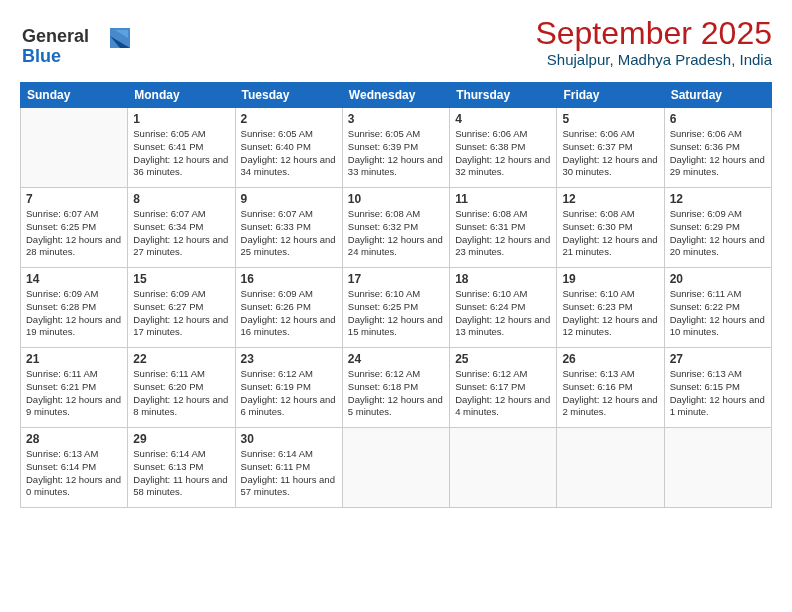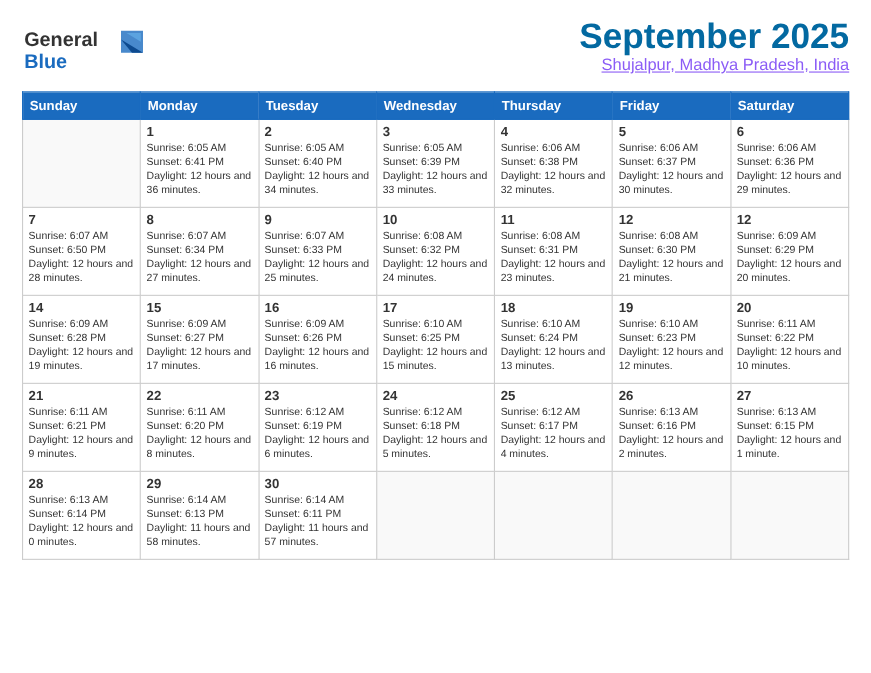--- a/index.html
+++ b/index.html
@@ -25,28 +25,27 @@
     .logo {
       display: flex;
       align-items: center;
       margin-top: 4px;
     }
     .title-block {
       text-align: right;
     }
     .month-title {
       font-size: 32px;
-      font-weight: bold;
-      color: #0369a1;
+      font-weight: normal;
+      color: #b91c1c;
       line-height: 1.1;
     }
     .location {
       font-size: 15px;
-      color: #8b5cf6;
-      text-decoration: underline;
+      color: #0c4a6e;
     }
     .calendar {
       width: 100%;
       border-collapse: collapse;
     }
     .calendar th {
       background-color: #1a6bbf;
       color: #fff;
       font-size: 12px;
       font-weight: bold;
@@ -156,21 +155,21 @@
             <div class="day-info">Sunrise: 6:06 AM
 Sunset: 6:36 PM
 Daylight: 12 hours
 and 29 minutes.</div>
           </td>
         </tr>
         <tr>
           <td>
             <span class="day-num">7</span>
             <div class="day-info">Sunrise: 6:07 AM
-Sunset: 6:50 PM
+Sunset: 6:25 PM
 Daylight: 12 hours
 and 28 minutes.</div>
           </td>
           <td>
             <span class="day-num">8</span>
             <div class="day-info">Sunrise: 6:07 AM
 Sunset: 6:34 PM
 Daylight: 12 hours
 and 27 minutes.</div>
           </td>

